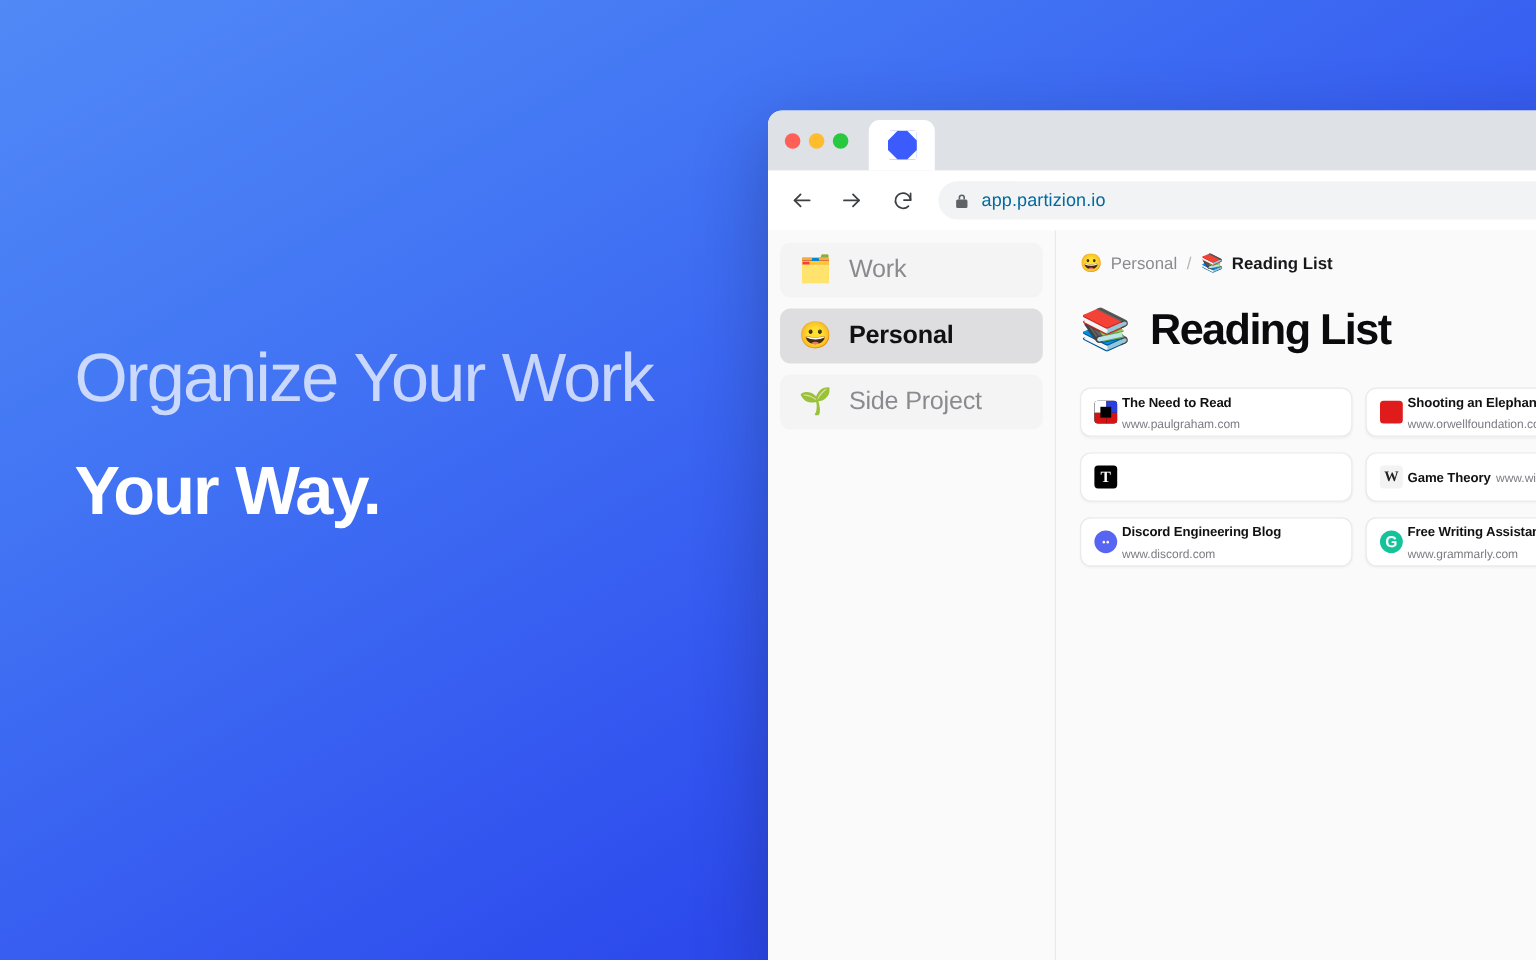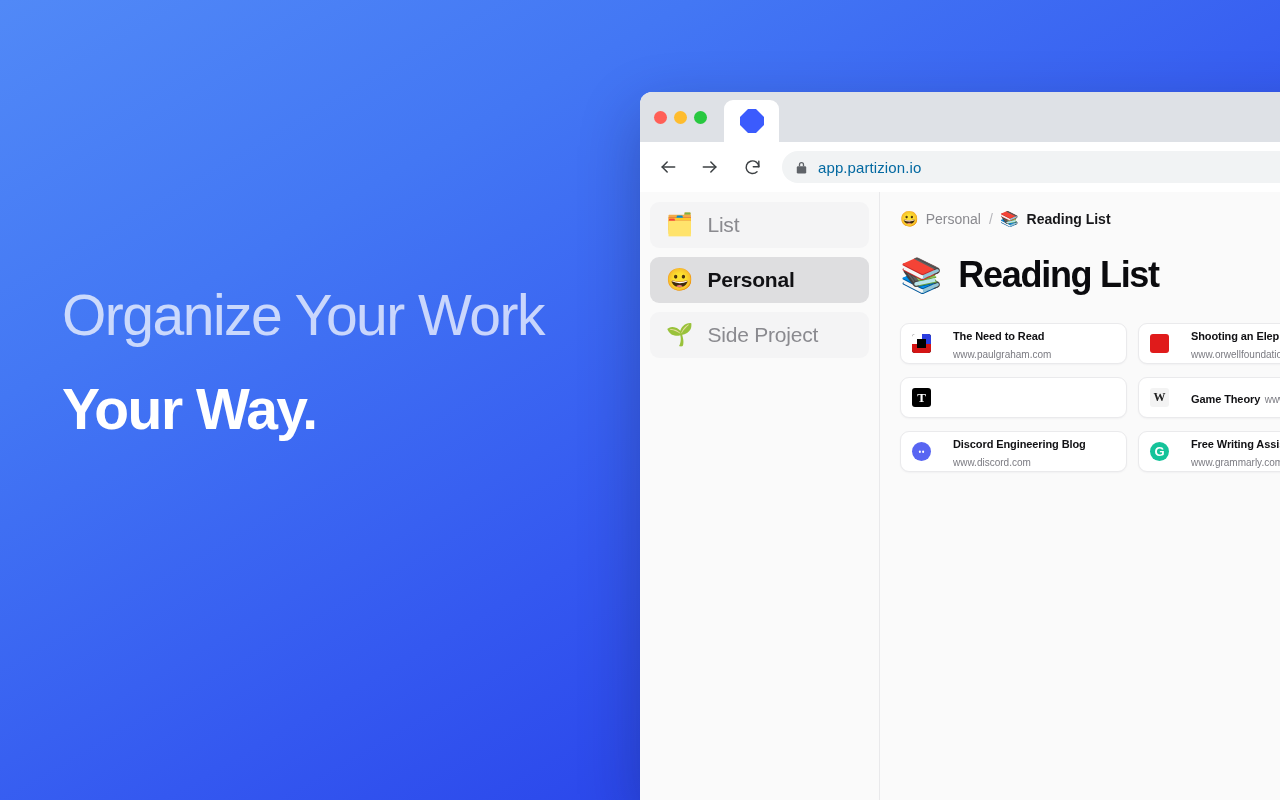--- a/index.html
+++ b/index.html
@@ -119,21 +119,21 @@
   .page-title .t-text {
     font-size:36px; font-weight:bold; color:#0B0B0E; letter-spacing:-1.3px;
   }
 
   .cards {
     margin-top:27px; display:grid; grid-template-columns:227px 227px;
     gap:13px 11px;
   }
   .card {
     background:#ffffff; border:1px solid #EAEAEC; border-radius:9px;
-    height:41px; display:flex; align-items:center; gap:22px;
+    height:41px; display:flex; align-items:center; gap:4px;
     padding:0 11px; box-shadow:0 1px 2px rgba(16,24,40,0.04);
     overflow:hidden;
   }
   .card-fav {
     width:19px; height:19px; border-radius:3px; flex-shrink:0;
     display:flex; align-items:center; justify-content:center;
     font-size:12px; font-weight:bold; overflow:hidden; position:relative;
   }
   .card-txt { min-width:0; overflow:hidden; }
   .card-title {
@@ -215,21 +215,21 @@
         </span>
         <span class="url">app.partizion.io</span>
       </div>
     </div>
 
     <div class="appbody">
 
       <div class="sidebar">
         <div class="side-item">
           <span class="side-emoji">🗂️</span>
-          <span class="side-label">List</span>
+          <span class="side-label">Work</span>
         </div>
         <div class="side-item active">
           <span class="side-emoji">😀</span>
           <span class="side-label">Personal</span>
         </div>
         <div class="side-item">
           <span class="side-emoji">🌱</span>
           <span class="side-label">Side Project</span>
         </div>
       </div>

